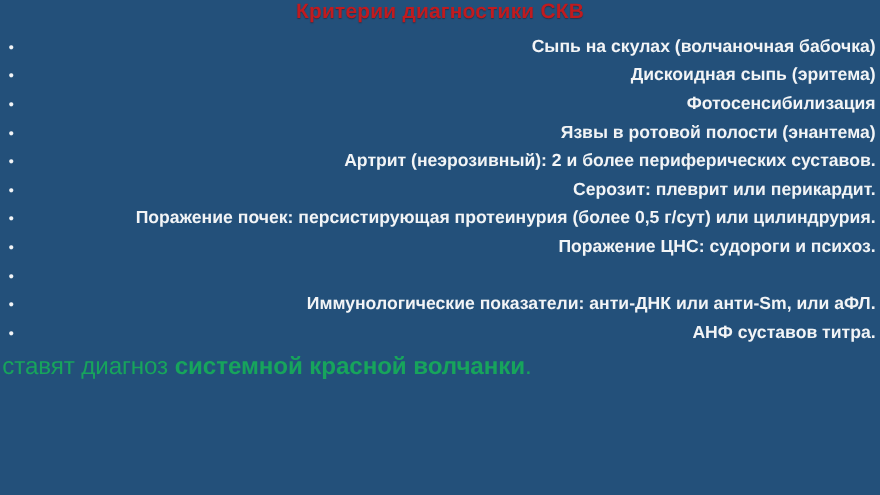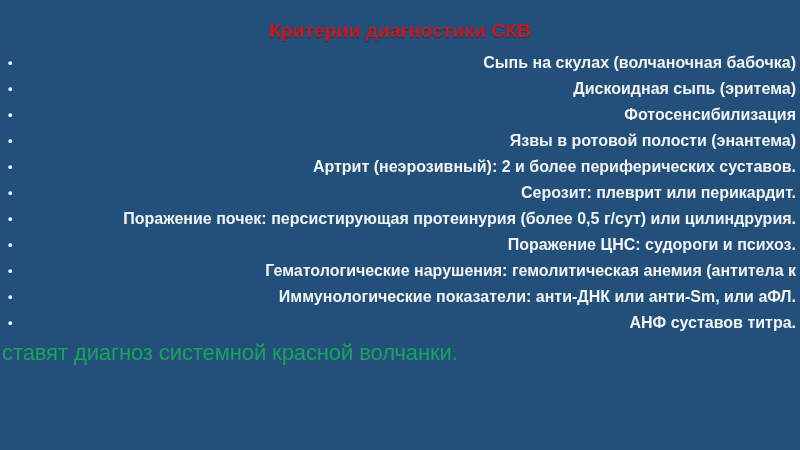--- a/index.html
+++ b/index.html
@@ -7,21 +7,20 @@
     width: 800px;
     height: 450px;
     overflow: hidden;
     background: var(--background, #23507a);
     font-family: "Liberation Sans", "DejaVu Sans", sans-serif;
     -webkit-font-smoothing: antialiased;
   }
   .slide { position: relative; width: 800px; height: 450px; }
 
   .title {
-    padding-top: 20px;
     text-align: center;
     font-size: 19px;
     font-weight: bold;
     letter-spacing: 0.2px;
     color: var(--title, #c01b1f);
     text-shadow: 0 1px 1px rgba(40, 0, 0, 0.35);
   }
 
   ul.criteria {
     list-style: none;
@@ -47,21 +46,21 @@
   .txt .line { display: block; text-align: right; }
 
   .footer {
     margin: 2px 0 0 2px;
     font-size: 22px;
     line-height: 26px;
     letter-spacing: -0.1px;
     color: var(--footer_green, #17a45c);
     white-space: nowrap;
   }
-  .footer .bold { font-weight: normal; }
+  .footer .bold { font-weight: bold; }
 </style>
 </head>
 <body>
 
 <div class="slide">
 
   <div class="title">Критерии диагностики СКВ</div>
 
   <ul class="criteria">
     <li>
@@ -108,21 +107,20 @@
     </li>
     <li>
       <span class="bullet">•</span>
       <div class="txt">
           <span class="line">Поражение ЦНС: судороги и психоз.</span>
         </div>
     </li>
     <li>
       <span class="bullet">•</span>
       <div class="txt">
-        <span class="line">Гематологические нарушения: гемолитическая анемия (антитела к</span>
       </div>
     </li>
     <li>
       <span class="bullet">•</span>
       <div class="txt">
           <span class="line">Иммунологические показатели: анти-ДНК или анти-Sm, или аФЛ.</span>
         </div>
     </li>
     <li>
       <span class="bullet">•</span>

